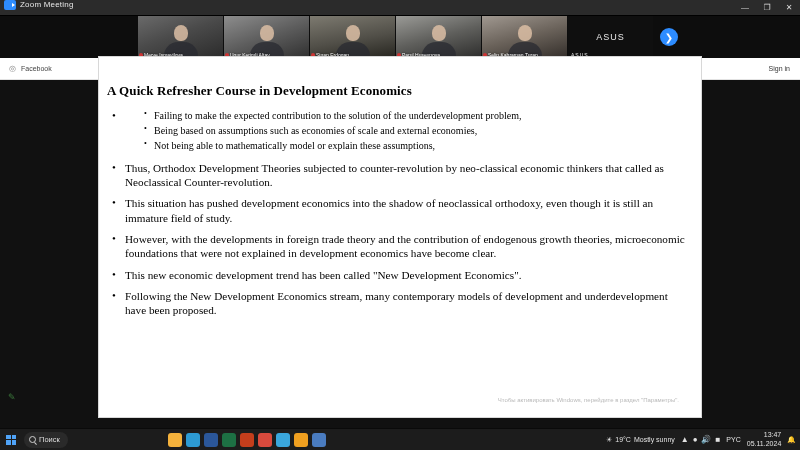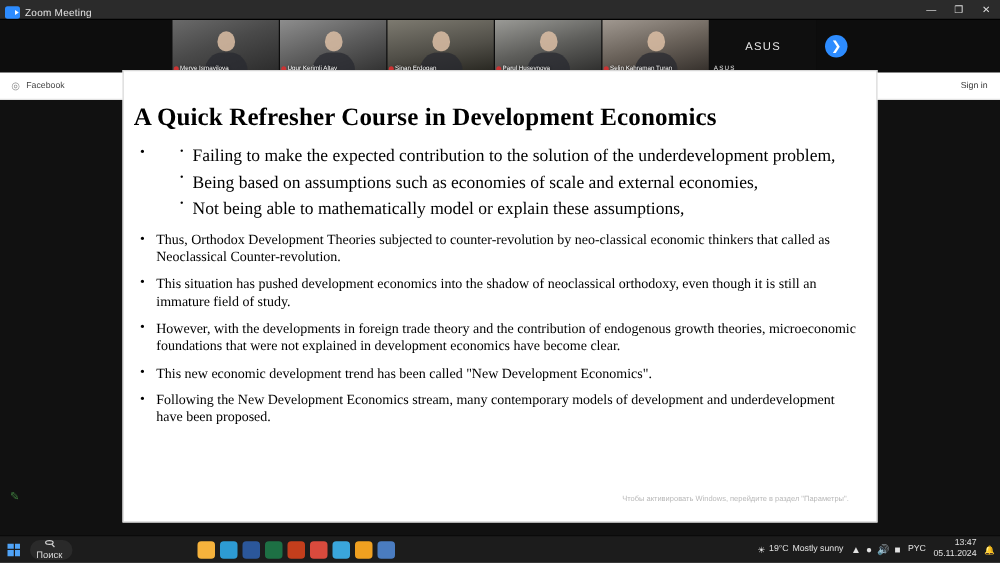--- a/index.html
+++ b/index.html
@@ -12,21 +12,21 @@
   #root {
     position: relative;
     width: 800px; height: 450px;
     background: #111;
   }
 
   
   .titlebar {
     position: absolute; top: 0; left: 0; width: 800px; height: 16px;
     background: #2b2b2b; color: #e6e6e6;
-    display: flex; align-items: flex-end;
+    display: flex; align-items: flex-start;
     font-size: 8px;
     border-bottom: 1px solid #000;
   }
   .titlebar .tb-icon {
     width: 12px; height: 10px; margin-left: 4px; margin-right: 4px;
     background: #2d8cff; border-radius: 2px;
     position: relative;
   }
   .titlebar .tb-icon::after {
     content: "";
@@ -129,38 +129,38 @@
   
   .slide {
     position: absolute; top: 56px; left: 98px;
     width: 604px; height: 362px;
     background: #fff;
     border: 1px solid #d8d8d8;
     overflow: hidden;
   }
   .slide h1 {
     font-family: "Liberation Serif", serif;
-    font-size: 20px; font-weight: 700; color: #000;
+    font-size: 13px; font-weight: 700; color: #000;
     margin: 26px 0 10px 8px;
     letter-spacing: .1px;
   }
   ul.lvl1 { list-style: none; margin: 0 16px 0 12px; }
   ul.lvl1 > li {
     position: relative;
     font-family: "Liberation Serif", serif;
     font-size: 11.2px; line-height: 1.28; color: #000;
     padding-left: 14px; margin-bottom: 7px;
   }
   ul.lvl1 > li::before {
     content: "•"; position: absolute; left: 1px; top: -1px; font-size: 11px;
   }
   ul.lvl2 { list-style: none; margin: 3px 0 4px 18px; }
   ul.lvl2 > li {
     position: relative;
-    font-size: 14px; line-height: 1.42; color: #000;
+    font-size: 10px; line-height: 1.42; color: #000;
     font-family: "Liberation Serif", serif;
     padding-left: 11px; margin-bottom: 1px;
   }
   ul.lvl2 > li::before {
     content: "•"; position: absolute; left: 1px; top: -1px; font-size: 8px;
   }
   .watermark {
     position: absolute; right: 22px; bottom: 14px;
     text-align: center; color: #b9b9b9;
     font-family: "Liberation Sans", sans-serif;
@@ -187,21 +187,21 @@
   .tb-start .winlogo {
     width: 10px; height: 10px;
     display: grid; grid-template-columns: 1fr 1fr; grid-template-rows: 1fr 1fr;
     gap: 1px;
   }
   .tb-start .winlogo i { background: #4fa3f7; display: block; }
   .tb-search {
     display: flex; align-items: center; gap: 3px;
     height: 16px; padding: 0 8px 0 5px;
     background: #2a2a2a; border-radius: 9px;
-    color: #ddd; font-size: 7.5px; margin-left: 2px; flex-direction: column;
+    color: #ddd; font-size: 7.5px; margin-left: 2px;
   }
   .tb-search .mag {
     width: 7px; height: 7px; border: 1px solid #cfcfcf; border-radius: 50%;
     position: relative;
   }
   .tb-search .mag::after {
     content: ""; position: absolute; right: -2px; bottom: -2px;
     width: 3px; height: 1px; background: #cfcfcf; transform: rotate(45deg);
   }
   .tb-apps { display: flex; align-items: center; gap: 4px; margin-left: 100px; }

